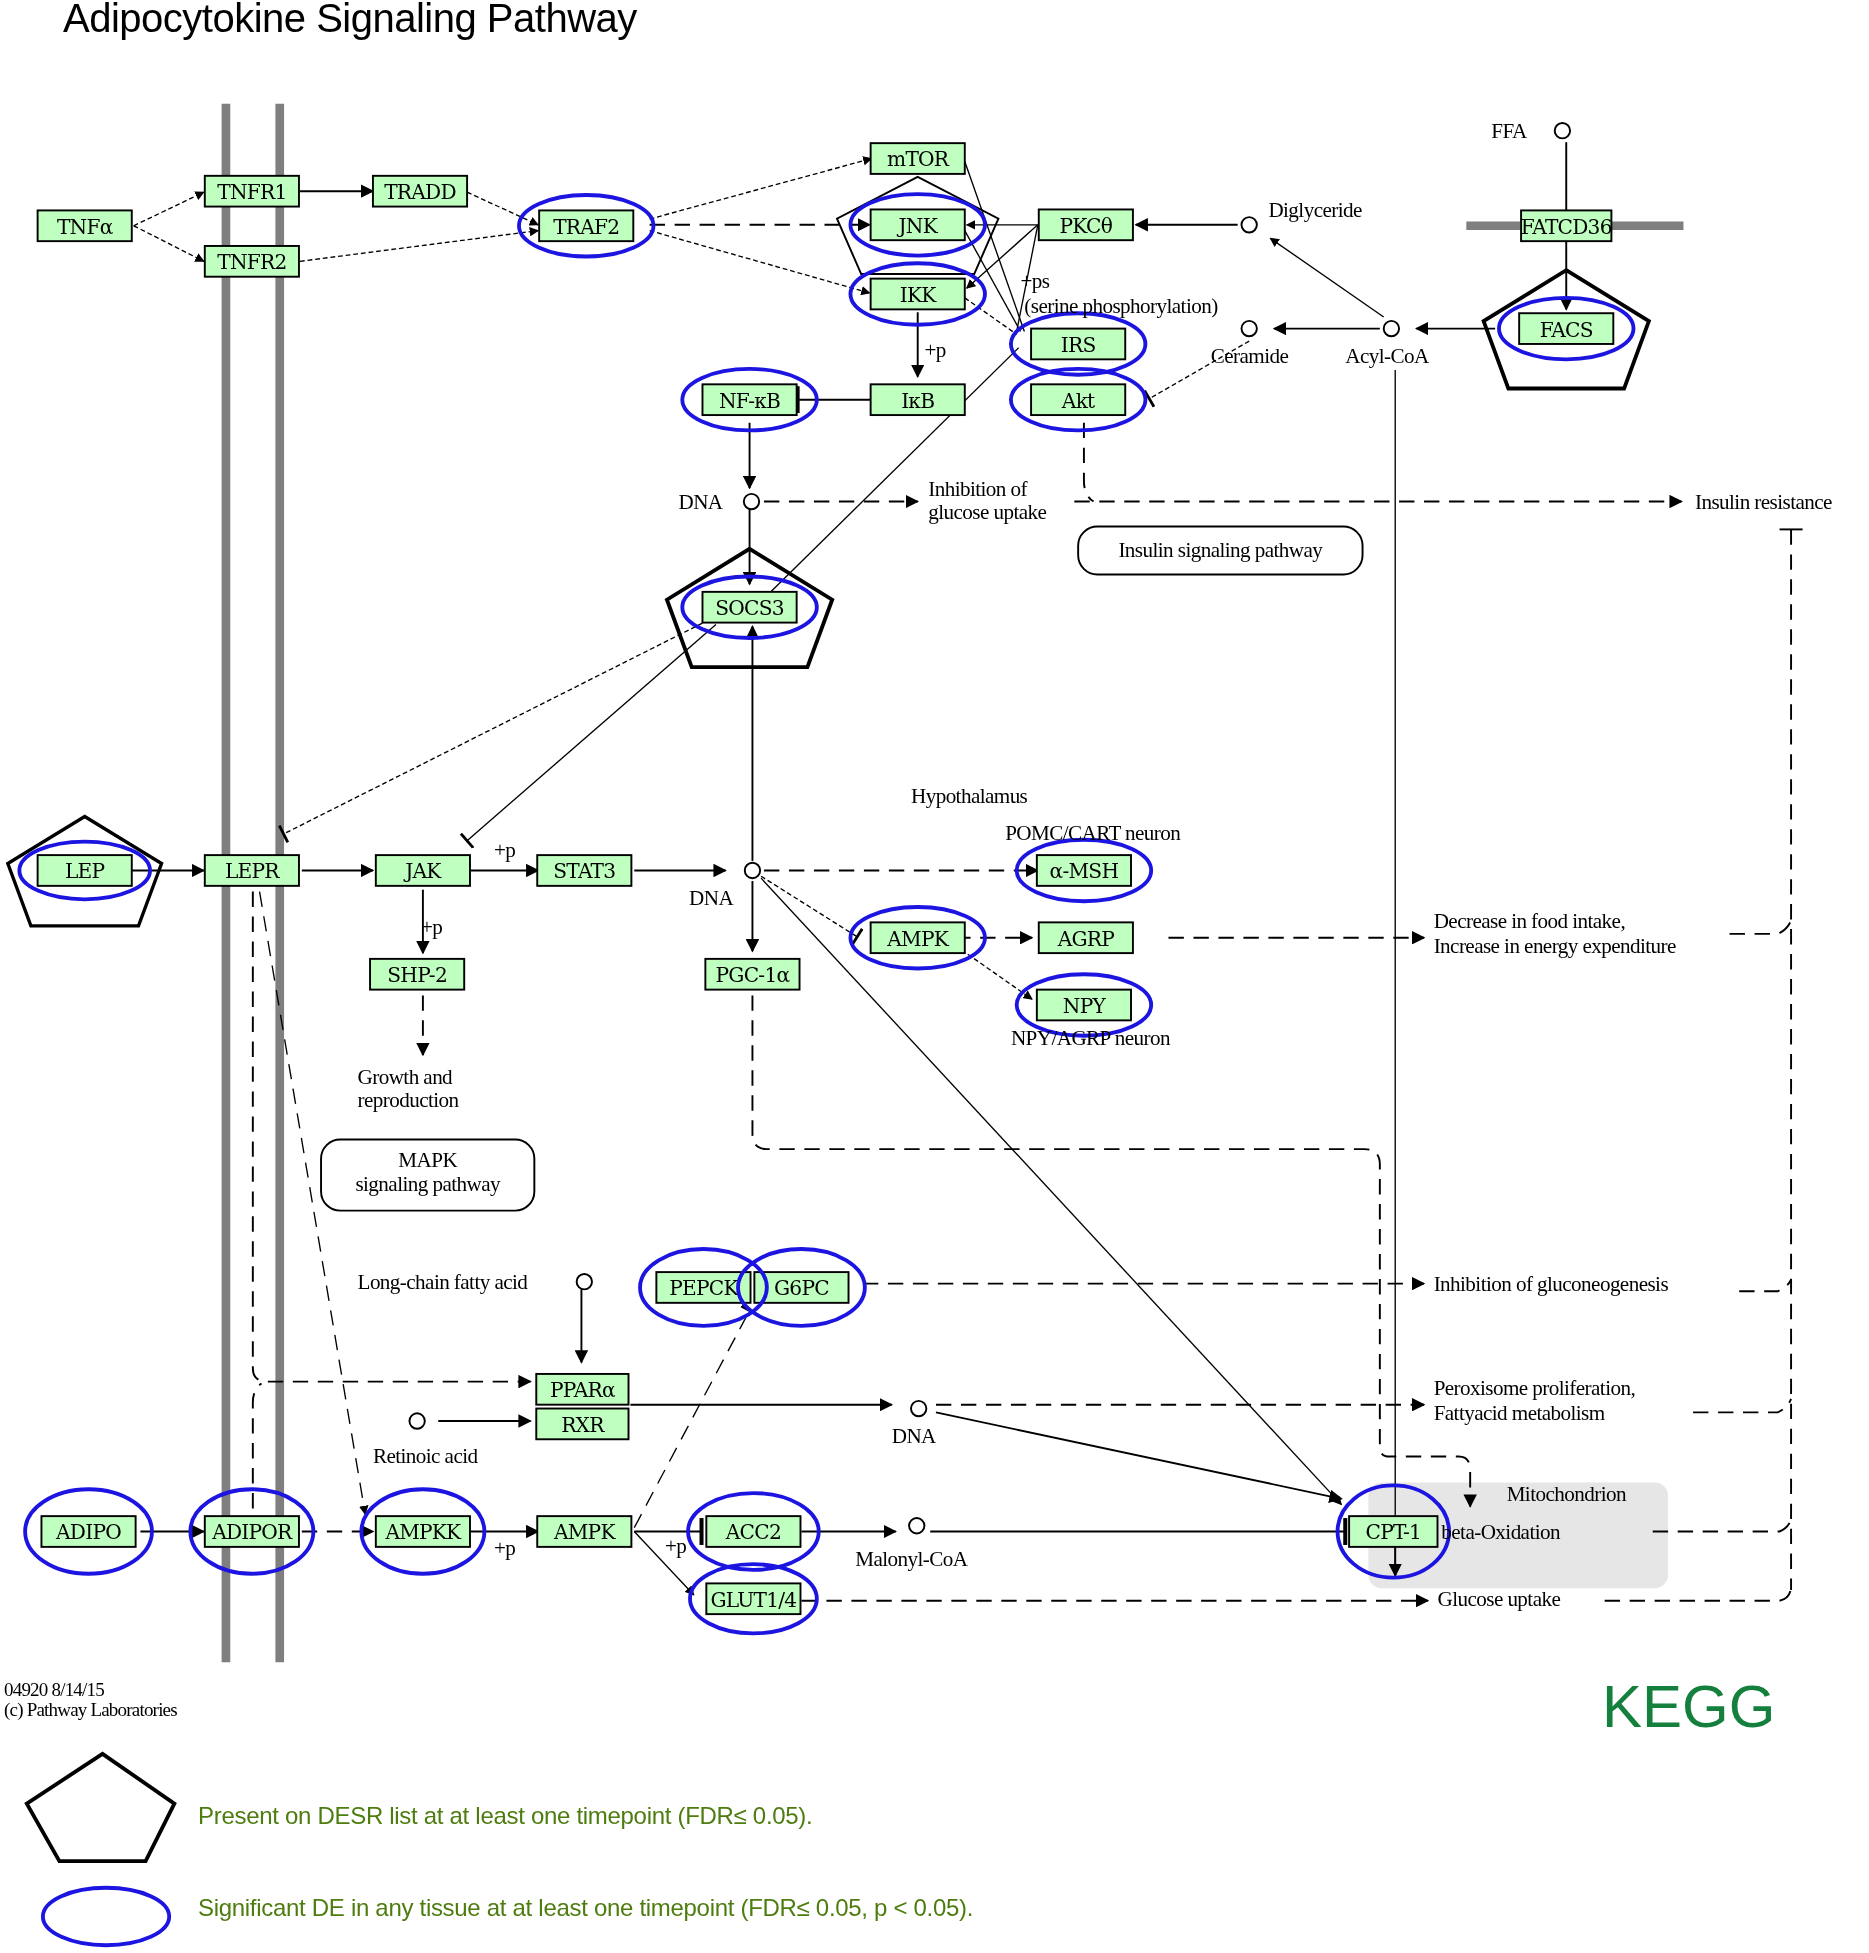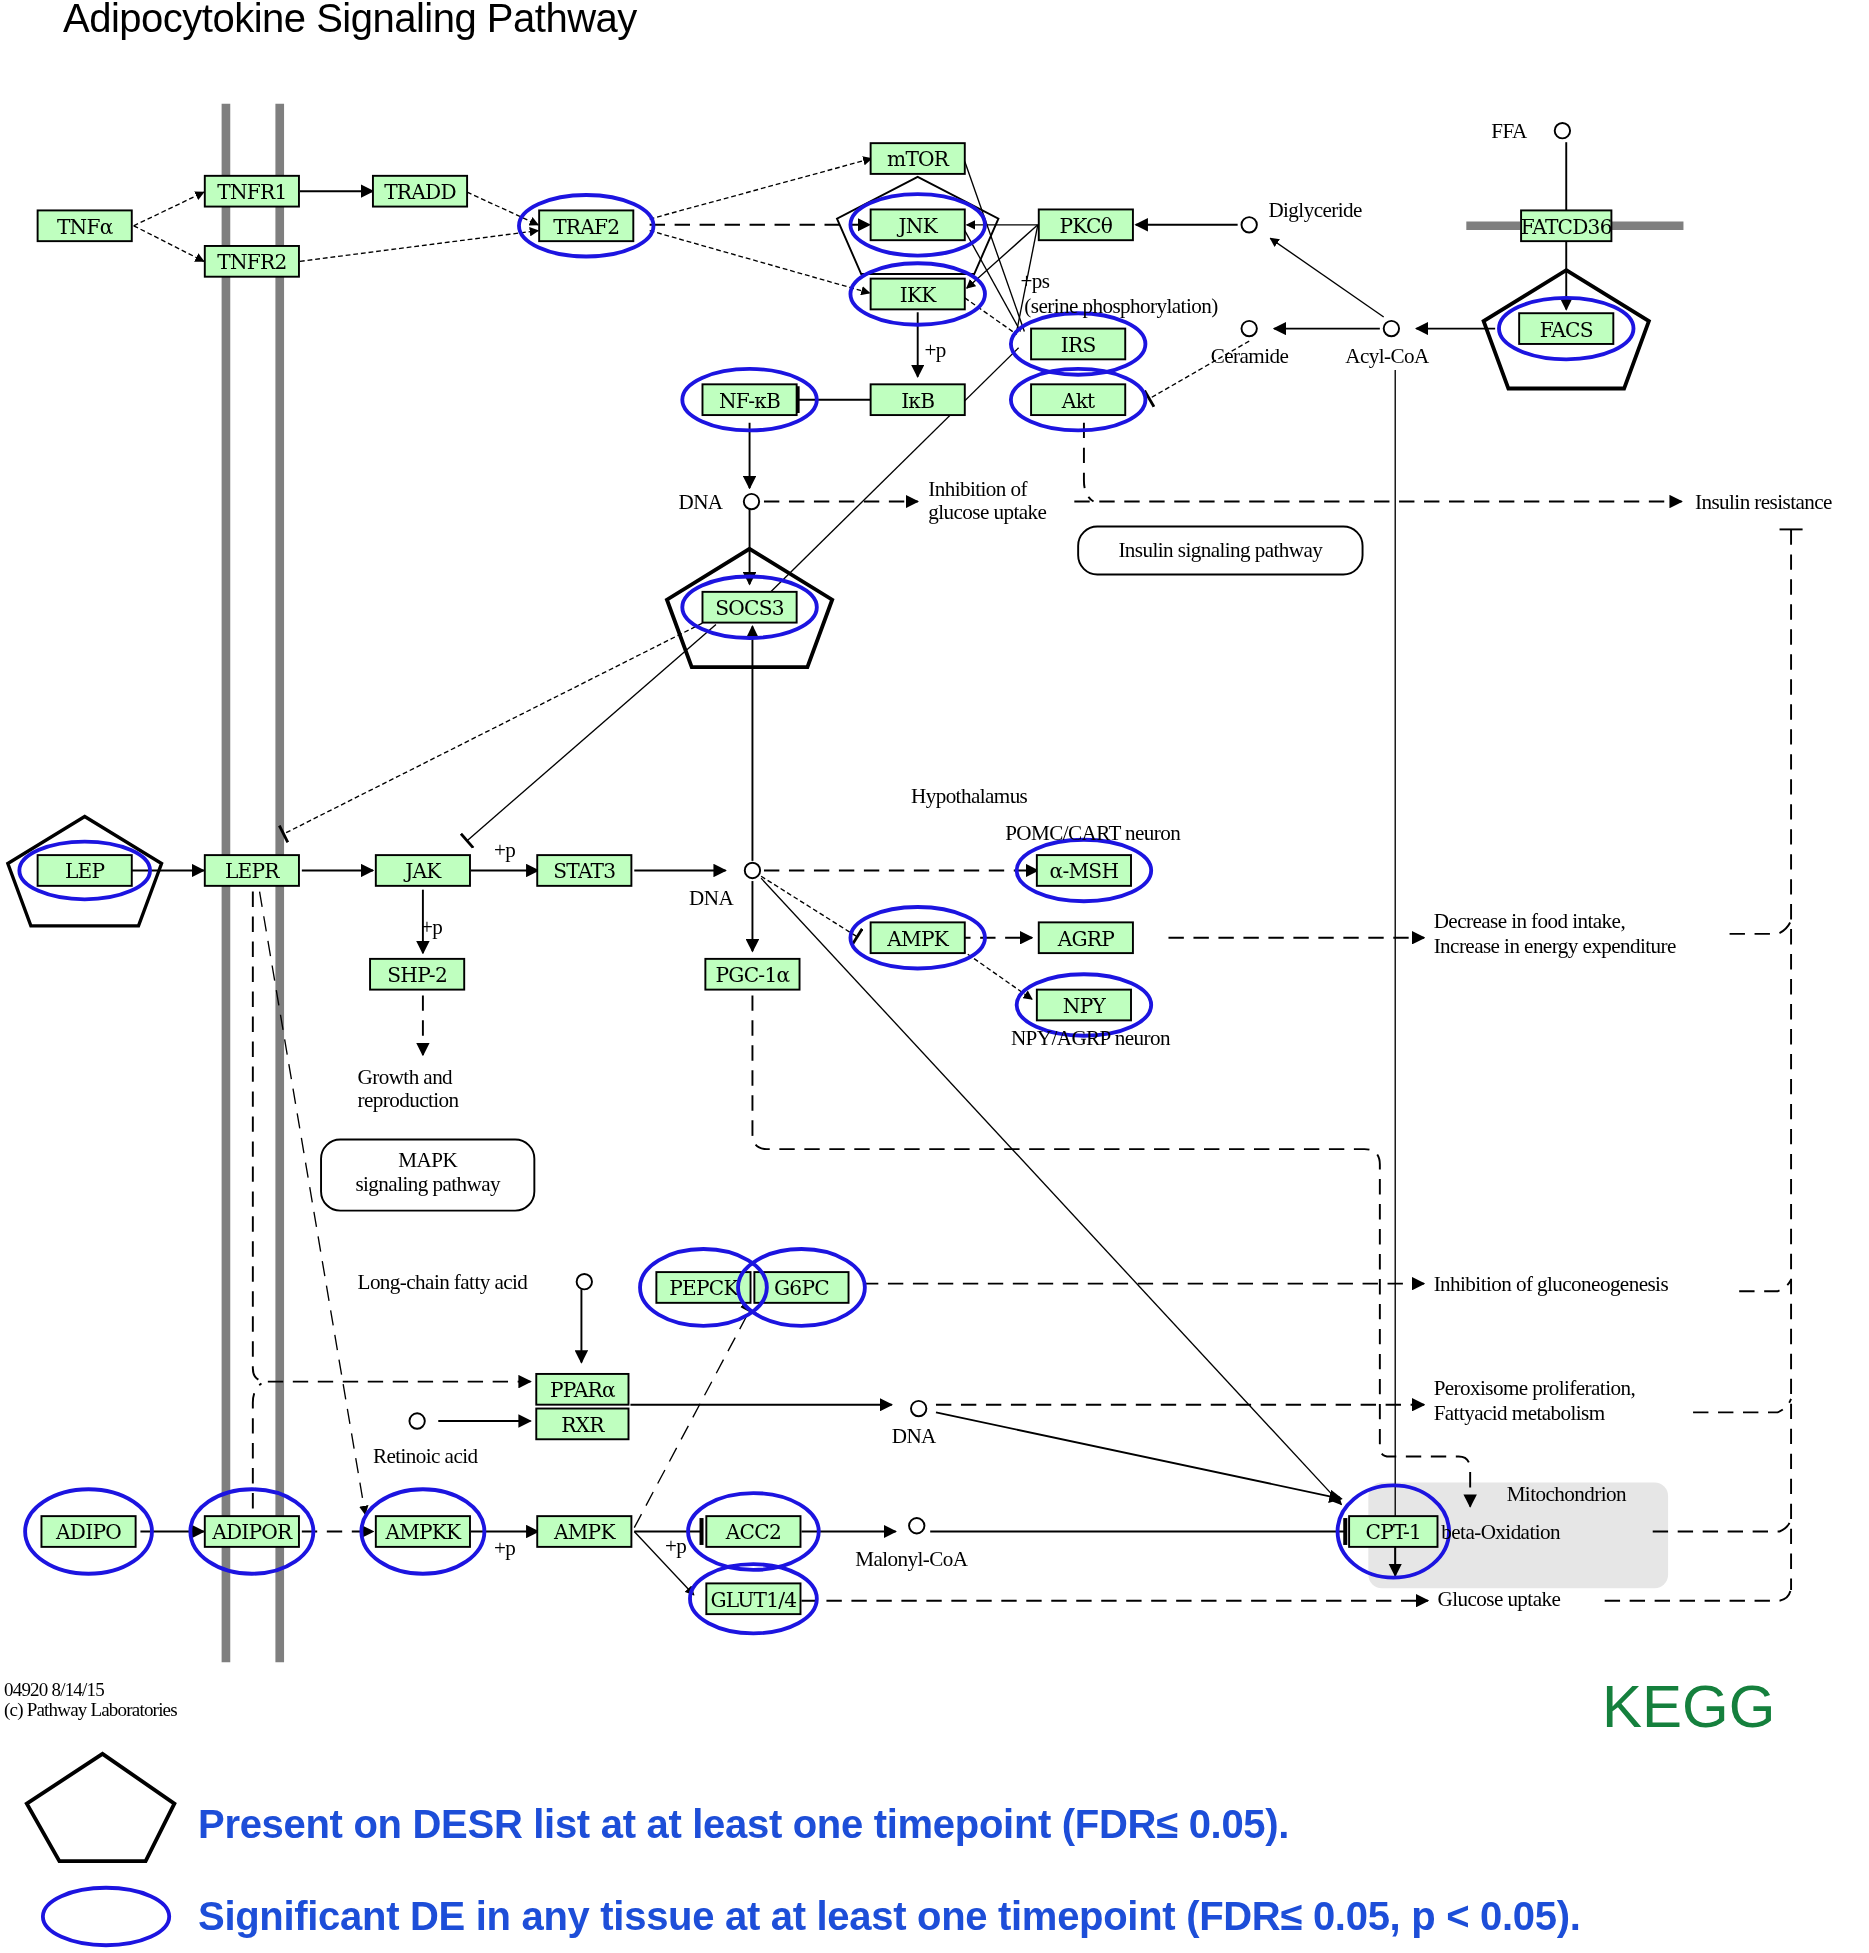--- a/index.html
+++ b/index.html
@@ -1,20 +1,20 @@
 <!DOCTYPE html>
 <html><head>
 <meta charset="utf-8">
 <style>
   html, body { margin: 0; padding: 0; background: #ffffff; }
   body { width: 1870px; height: 1953px; position: relative; overflow: hidden; }
   #title { position: absolute; left: 63px; top: -3.8px; font-family: "Liberation Sans", sans-serif; font-size: 40px; color: #000; letter-spacing: -0.5px; }
   #kegg-logo { position: absolute; left: 1602px; top: 1672px; font-family: "Liberation Sans", sans-serif; font-size: 60px; color: #15803d; }
   #footer-id { position: absolute; left: 4px; top: 1674px; font-family: "Liberation Serif", serif; font-size: 19px; line-height: 20px; color: #000; letter-spacing: -0.8px; margin-top: 6px; }
-  .legend-text { position: absolute; font-family: "Liberation Sans", sans-serif; font-size: 40px; color: #1d4ed8; letter-spacing: -0.3px; white-space: nowrap; font-weight: bold; }
+  .legend-text { position: absolute; font-family: "Liberation Sans", sans-serif; font-size: 24px; color: #4d7c0f; letter-spacing: -0.3px; white-space: nowrap; }
   #legend-1 { left: 198px; top: 1802px; }
   #legend-2 { left: 198px; top: 1894px; }
   svg#diagram { position: absolute; left: 0; top: 0; }
   .node rect { fill: #bfffbf; stroke: #000; stroke-width: 2; }
   .node text { font-family: "DejaVu Serif", serif; font-size: 21px; fill: #000; text-anchor: middle; dominant-baseline: central; letter-spacing: -0.8px; }
   .lbl { font-family: "Liberation Serif", serif; font-size: 22px; fill: #000; letter-spacing: -0.6px; }
   .edge { stroke: #000; stroke-width: 2; fill: none; }
   .edge.thin { stroke-width: 1.4; }
   .edge.dash { stroke-dasharray: 16 10; }
   .edge.dotted { stroke-dasharray: 5 3; }

